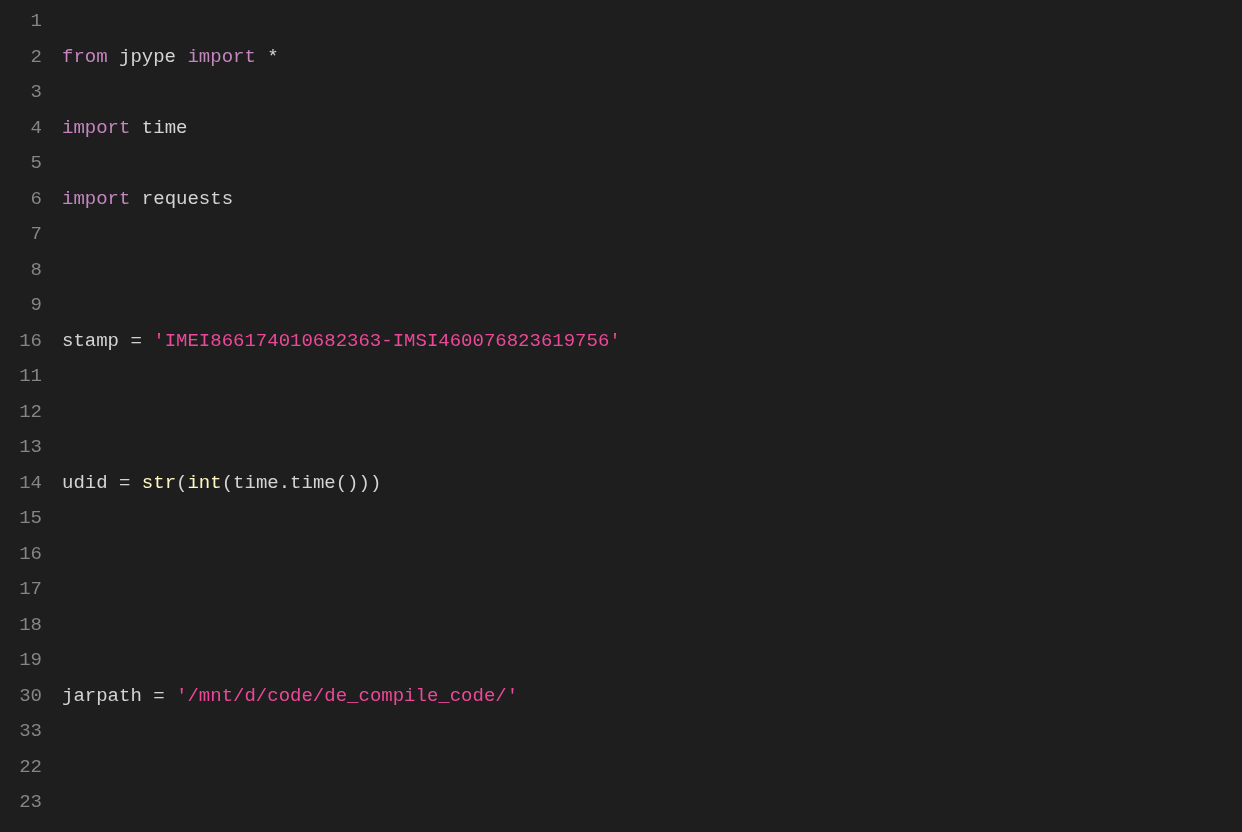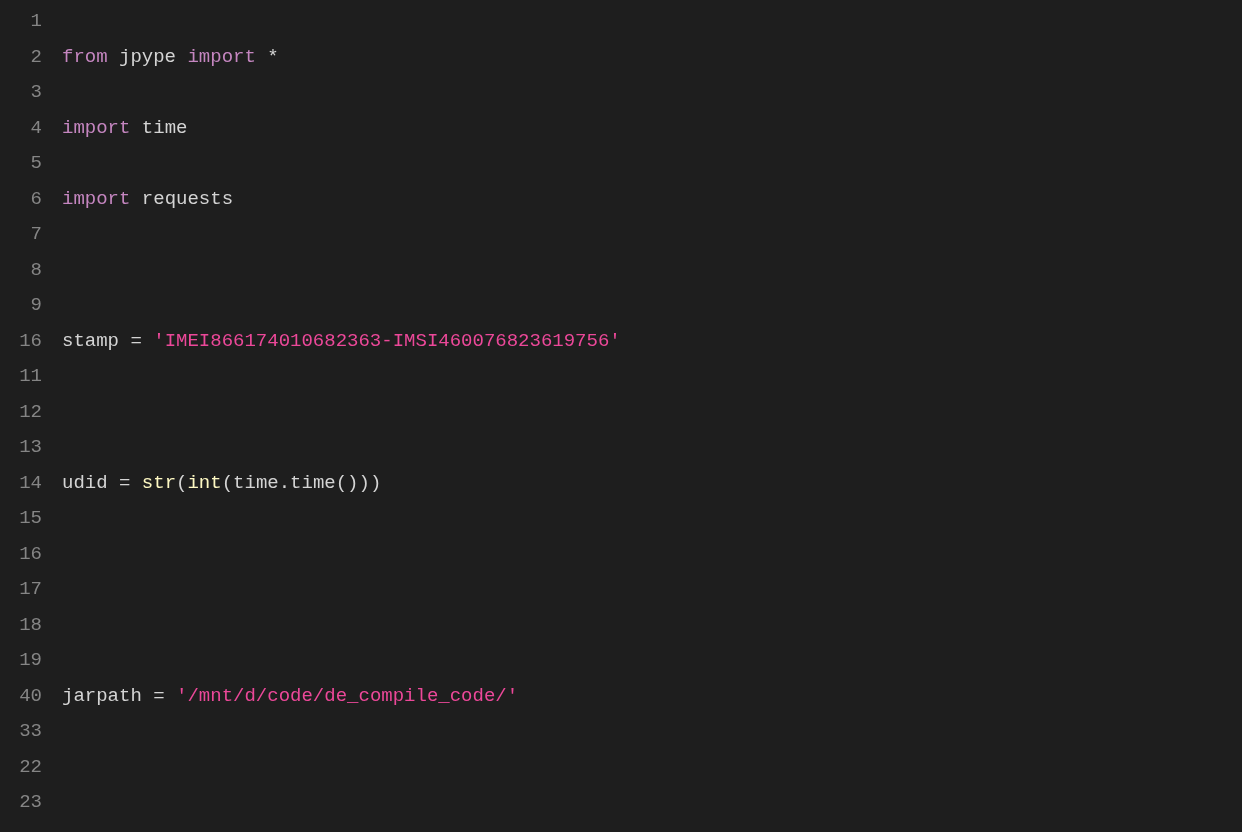--- a/index.html
+++ b/index.html
@@ -52,21 +52,21 @@
       <div>16</div>
       <div>11</div>
       <div>12</div>
       <div>13</div>
       <div>14</div>
       <div>15</div>
       <div>16</div>
       <div>17</div>
       <div>18</div>
       <div>19</div>
-      <div>40</div>
+      <div>30</div>
       <div>33</div>
       <div>22</div>
       <div>23</div>
     </div>
   <div class="code">
 <div class="code-line"><span class="kw">from </span><span>jpype</span><span class="kw"> import </span><span>*</span></div>
 <div class="code-line"><span class="kw">import </span><span>time</span></div>
 <div class="code-line"><span class="kw">import </span><span>requests</span></div>
 <div class="code-line"></div>
 <div class="code-line"><span>stamp</span><span> = </span><span class="str">'IMEI866174010682363-IMSI460076823619756'</span></div>

